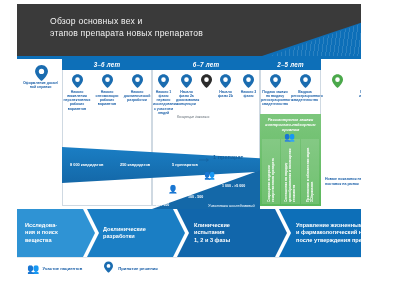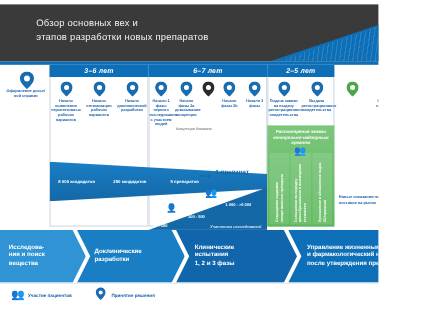--- a/index.html
+++ b/index.html
@@ -3,21 +3,21 @@
 <meta charset="utf-8">
 <style>
   html,body{margin:0;padding:0;}
   body{
     width:400px;height:283px;overflow:hidden;
     background:#ffffff;
     font-family:"Liberation Sans","DejaVu Sans",sans-serif;
     color:#1a4f8a;
     position:relative;
   }
-  #root{position:relative;width:344px;height:283px;overflow:hidden;}
+  #root{position:relative;width:344px;height:283px;overflow:hidden;margin-left:17px;}
 
   
   .hdr{position:absolute;left:0;top:4px;width:400px;height:52px;
        background:#3a3a3a;overflow:hidden;}
   .hdr .wave{position:absolute;right:0;top:0;width:250px;height:52px;
        background:
         linear-gradient(100deg, rgba(58,58,58,0) 0%, rgba(58,58,58,0) 18%, #0d6fb8 19%, #0d6fb8 100%);
        clip-path:polygon(38% 100%,100% 0,100% 100%);}
   .hdr .wave2{position:absolute;right:0;top:0;width:210px;height:52px;
        background:repeating-linear-gradient(98deg,rgba(255,255,255,.13) 0 1px,rgba(255,255,255,0) 1px 4px);
@@ -105,21 +105,21 @@
 <body>
 
 <div id="root">
 
   <div class="hdr">
     <div class="wave"></div>
     <div class="dark2"></div>
     <div class="wave2"></div>
     <div class="hdr-title">
       <div>Обзор основных вех и</div>
-      <div>этапов разработки новых препаратов</div>
+      <div>этапов препарата новых препаратов</div>
     </div>
   </div>
   <div class="hdr-rule"></div>
 
   <div class="canvas">
 
     <div class="lead-col">
       <div style="display:flex;justify-content:center;">
         <span class="pin">
           <svg width="13" height="16" viewBox="0 0 24 30">

